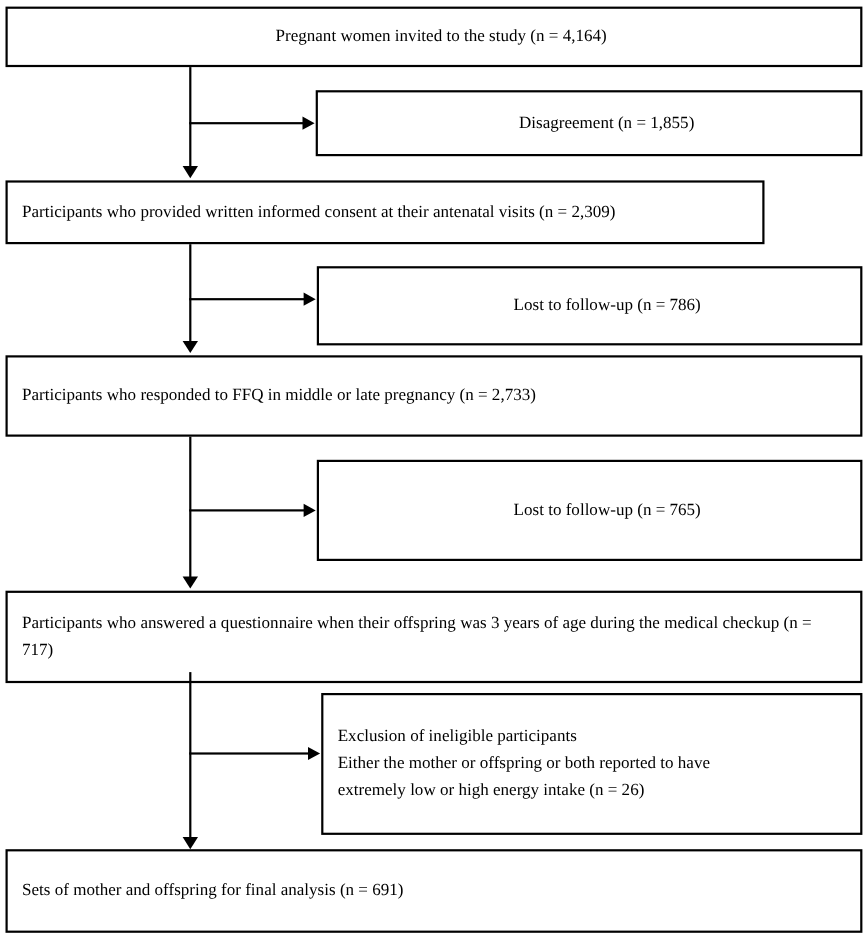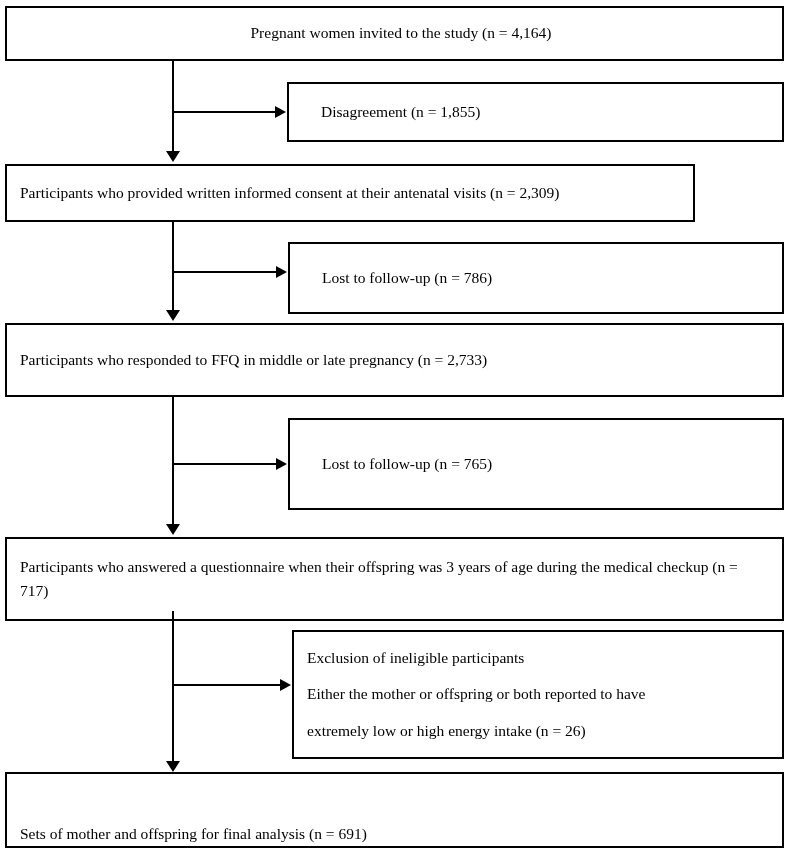--- a/index.html
+++ b/index.html
@@ -29,21 +29,21 @@
   .box-line {
     font-size: 15.5px;
     line-height: 1.55;
     white-space: nowrap;
   }
   .align-left .box-line {
     text-align: left;
     padding-left: 13px;
   }
   .align-center .box-line {
-    text-align: left;
+    text-align: center;
     padding-left: 32px;
   }
   .multi-line .box-line {
     white-space: normal;
   }
   
   .vline {
     position: absolute;
     width: 2px;
     background: #000000;
@@ -120,23 +120,23 @@
   <div class="box align-left multi-line" style="left:5px; top:537px; width:779px; height:84px; padding-right:16px;">
     <div class="box-line">Participants who answered a questionnaire when their offspring was 3 years of age during the medical checkup (n = 717)</div>
   </div>
 
   <div class="vline" style="left:172px; top:611px; width:2px; height:152px;"></div>
   <div class="arrow-down" style="left:166px; top:761px;"></div>
 
   <div class="hline" style="left:172px; top:684px; width:110px; height:2px;"></div>
   <div class="arrow-right" style="left:280px; top:679px;"></div>
 
-  <div class="box align-left" style="left:292px; top:630px; width:492px; height:129px;gap:12px;">
+  <div class="box align-left" style="left:292px; top:630px; width:492px; height:129px;">
     <div class="box-line">Exclusion of ineligible participants</div>
     <div class="box-line">Either the mother or offspring or both reported to have</div>
     <div class="box-line">extremely low or high energy intake (n = 26)</div>
   </div>
 
-  <div class="box align-left" style="left:5px; top:772px; width:779px; height:76px;justify-content:flex-end;">
+  <div class="box align-left" style="left:5px; top:772px; width:779px; height:76px;">
     <div class="box-line">Sets of mother and offspring for final analysis (n = 691)</div>
   </div>
 
 </div>
 
 </body></html>

